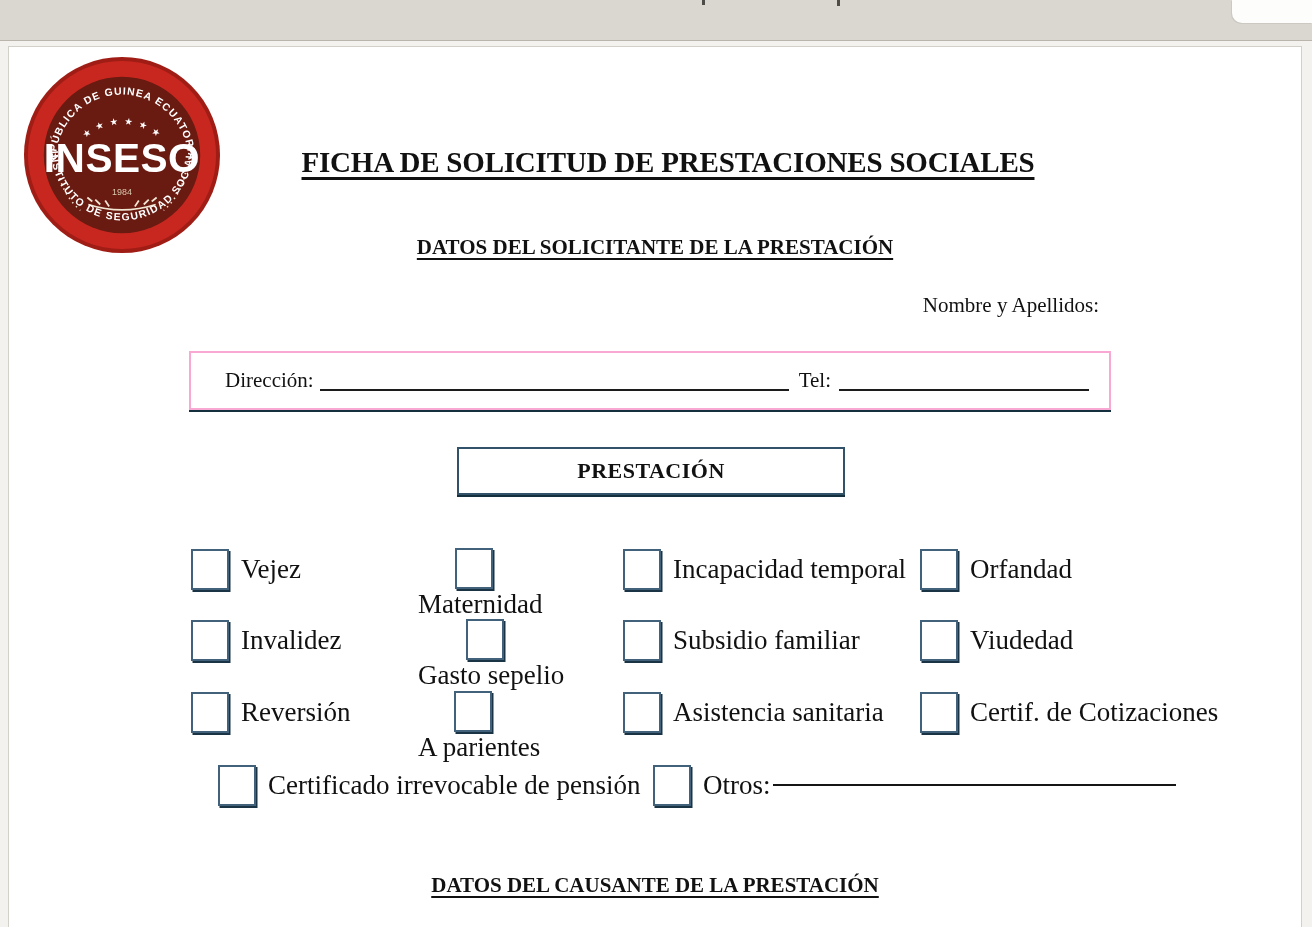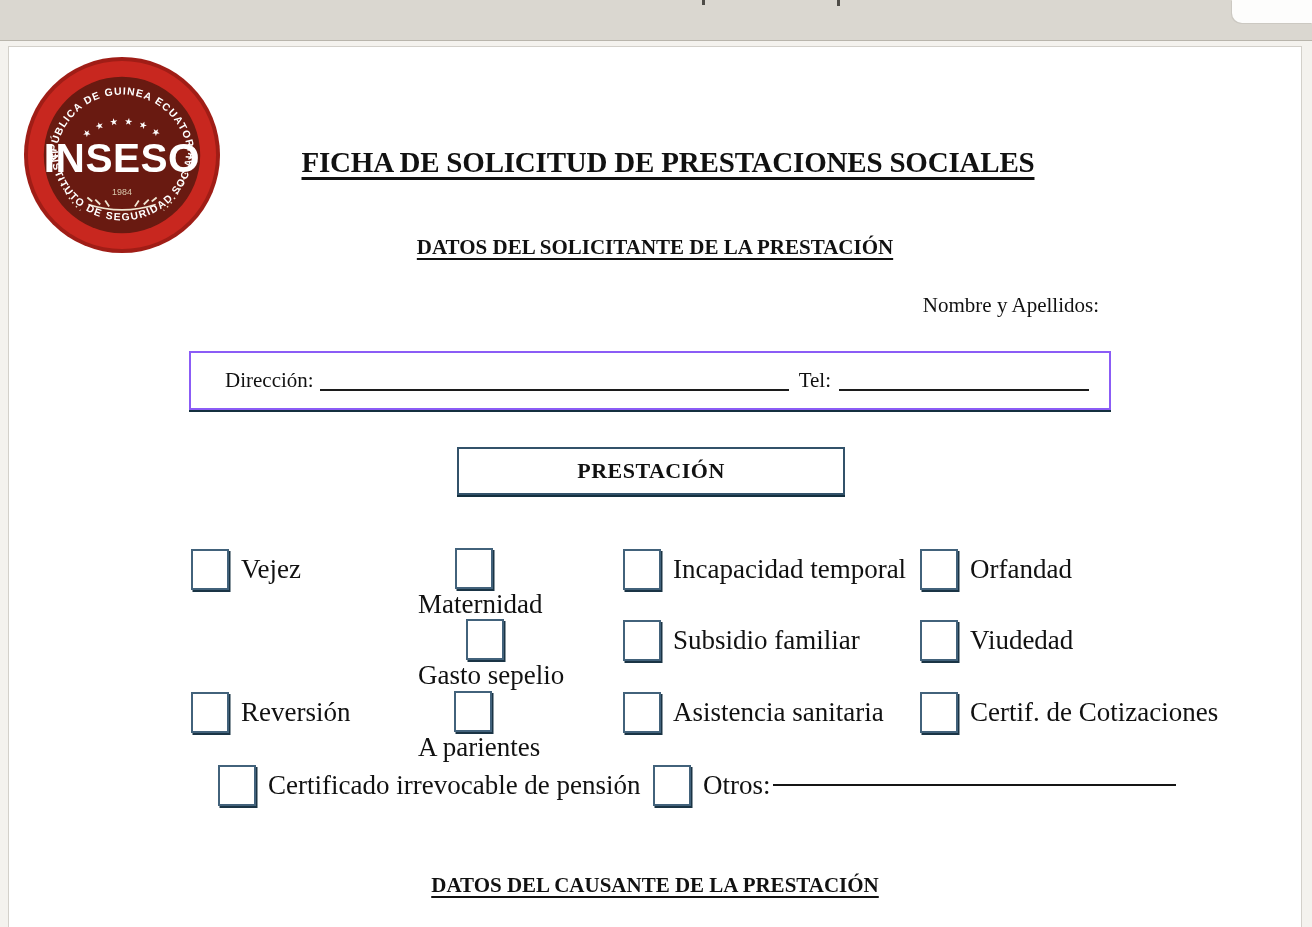--- a/index.html
+++ b/index.html
@@ -44,21 +44,21 @@
   .name-row {
     position:absolute; left:182px; top:246px; width:918px;
     display:flex; align-items:flex-end; font-size:21px;flex-direction:column;
   }
   .name-row .lbl { white-space:nowrap; margin-right:10px; }
   .rule { border-bottom:1.6px solid #4a4a4a; height:0; }
   .name-line { flex:1; margin-bottom:3px; }
 
   .addr-box {
     position:absolute; left:180px; top:304px; width:922px; height:59px;
-    border:2px solid #8b5cf6; box-shadow:0 2px 0 #14303f;
+    border:2px solid #f9a8d4; box-shadow:0 2px 0 #14303f;
     box-sizing:border-box; display:flex; align-items:center;
     padding:0 20px 0 34px; font-size:21px;
   }
   .addr-box .lbl { white-space:nowrap; }
   .field-line { border-bottom:2px solid #1c1c1c; height:0; position:relative; top:9px; }
   .addr-line { flex:1; margin:0 10px 0 6px; }
   .tel-line  { flex:none; width:250px; margin-left:8px; }
 
   .prest-box {
     position:absolute; left:448px; top:400px; width:388px; height:48px;
@@ -152,20 +152,24 @@
   </div>
   <div class="opt r1 c3">
     <span class="cb"></span>
     <span>Incapacidad temporal</span>
   </div>
   <div class="opt r1 c4">
     <span class="cb"></span>
     <span>Orfandad</span>
   </div>
 
+  <div class="opt r2 c1">
+    <span class="cb"></span>
+    <span>Invalidez</span>
+  </div>
   <div class="opt r2 c2">
     <span class="cb"></span>
     <span>Gasto sepelio</span>
   </div>
   <div class="opt r2 c3">
     <span class="cb"></span>
     <span>Subsidio familiar</span>
   </div>
   <div class="opt r2 c4">
     <span class="cb"></span>

